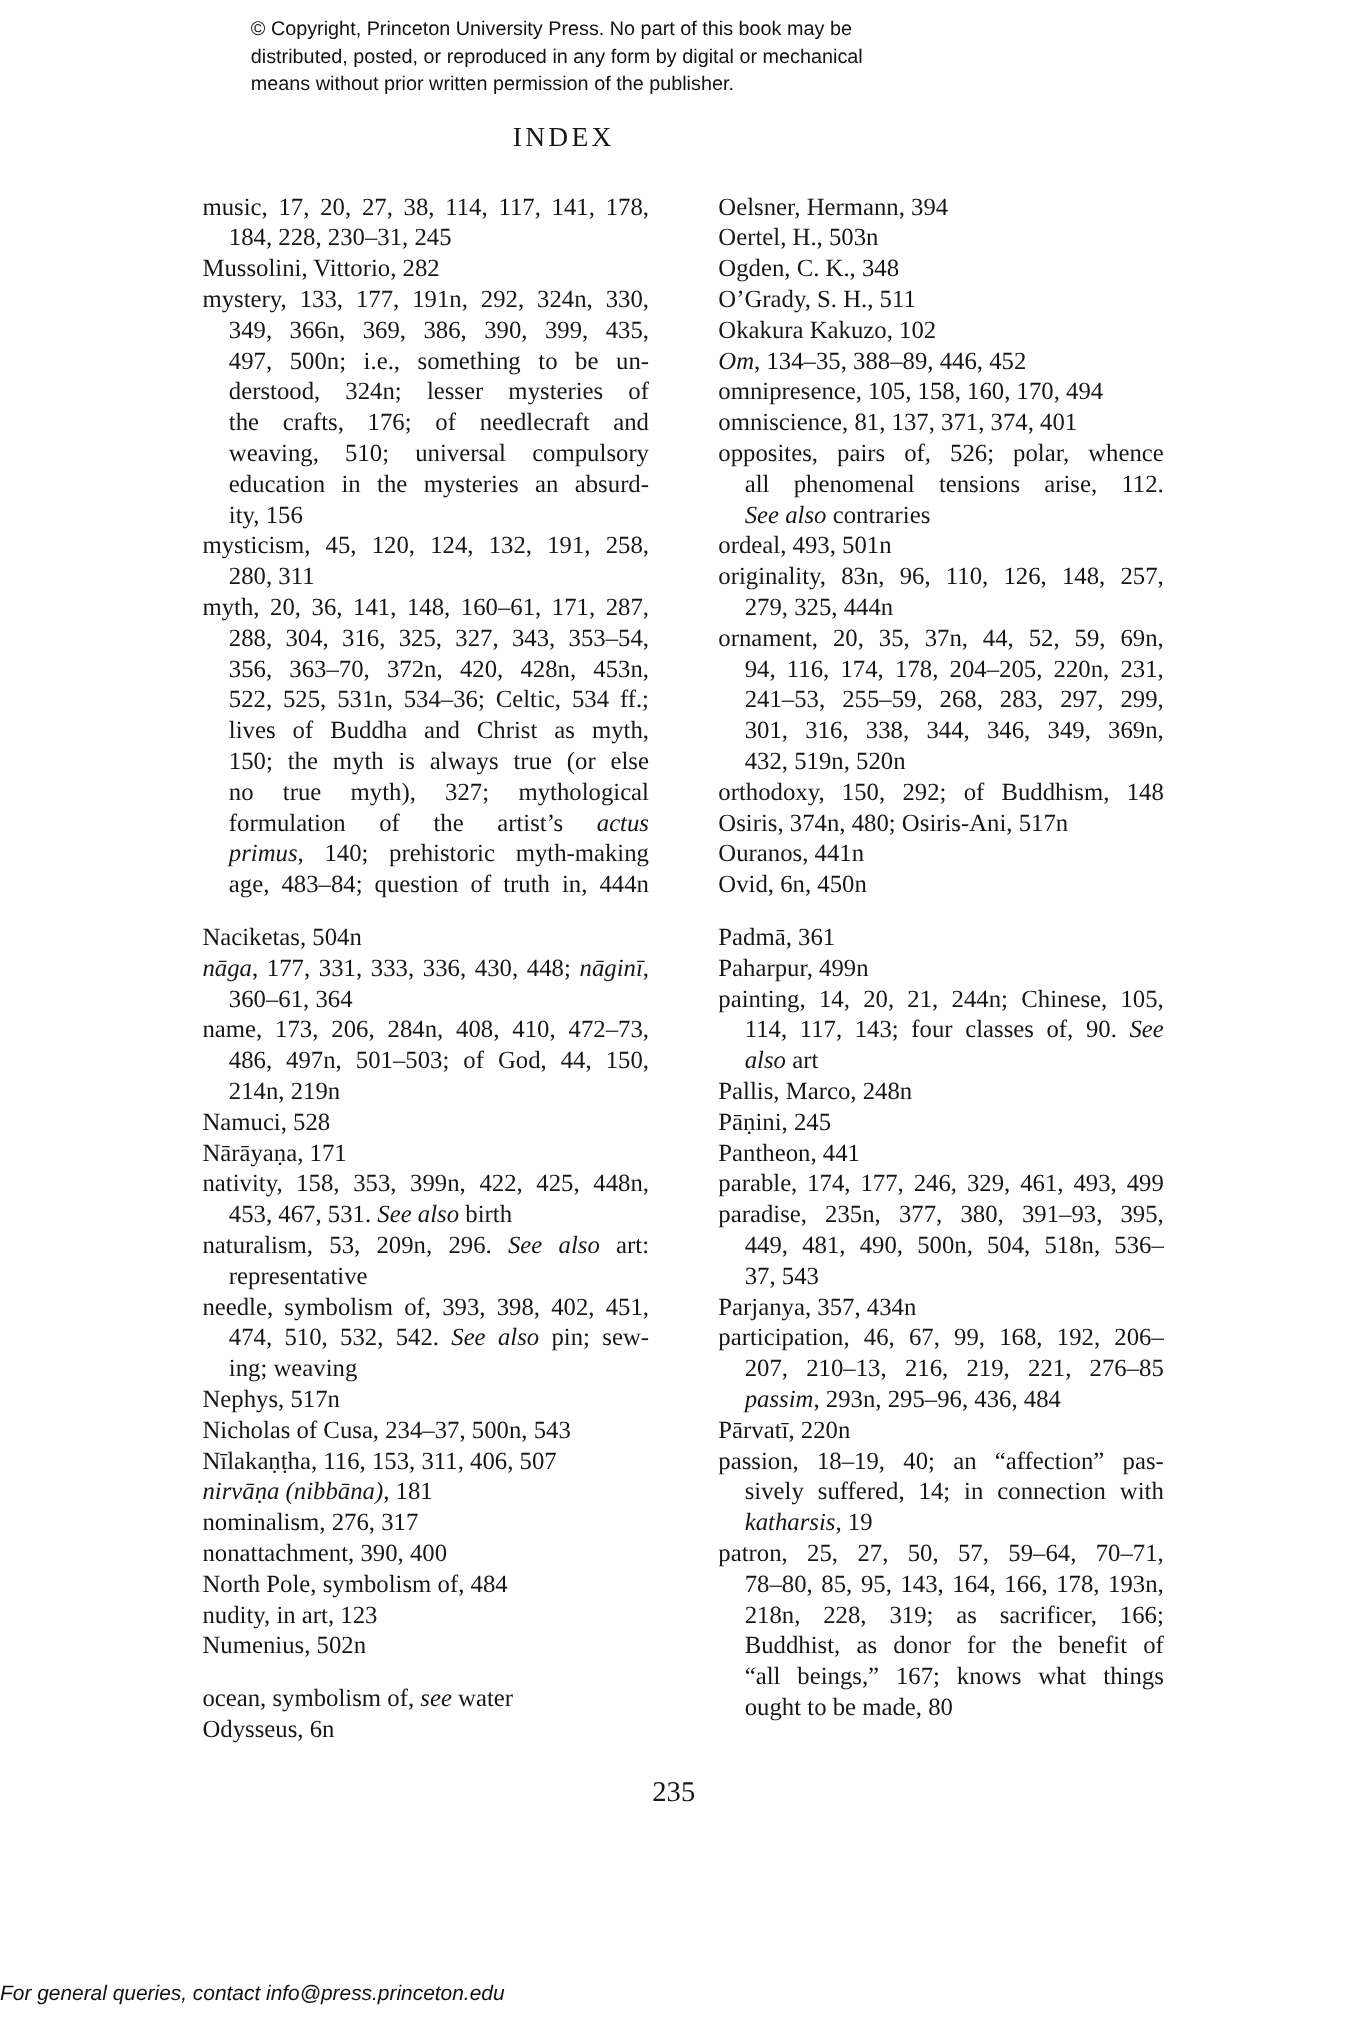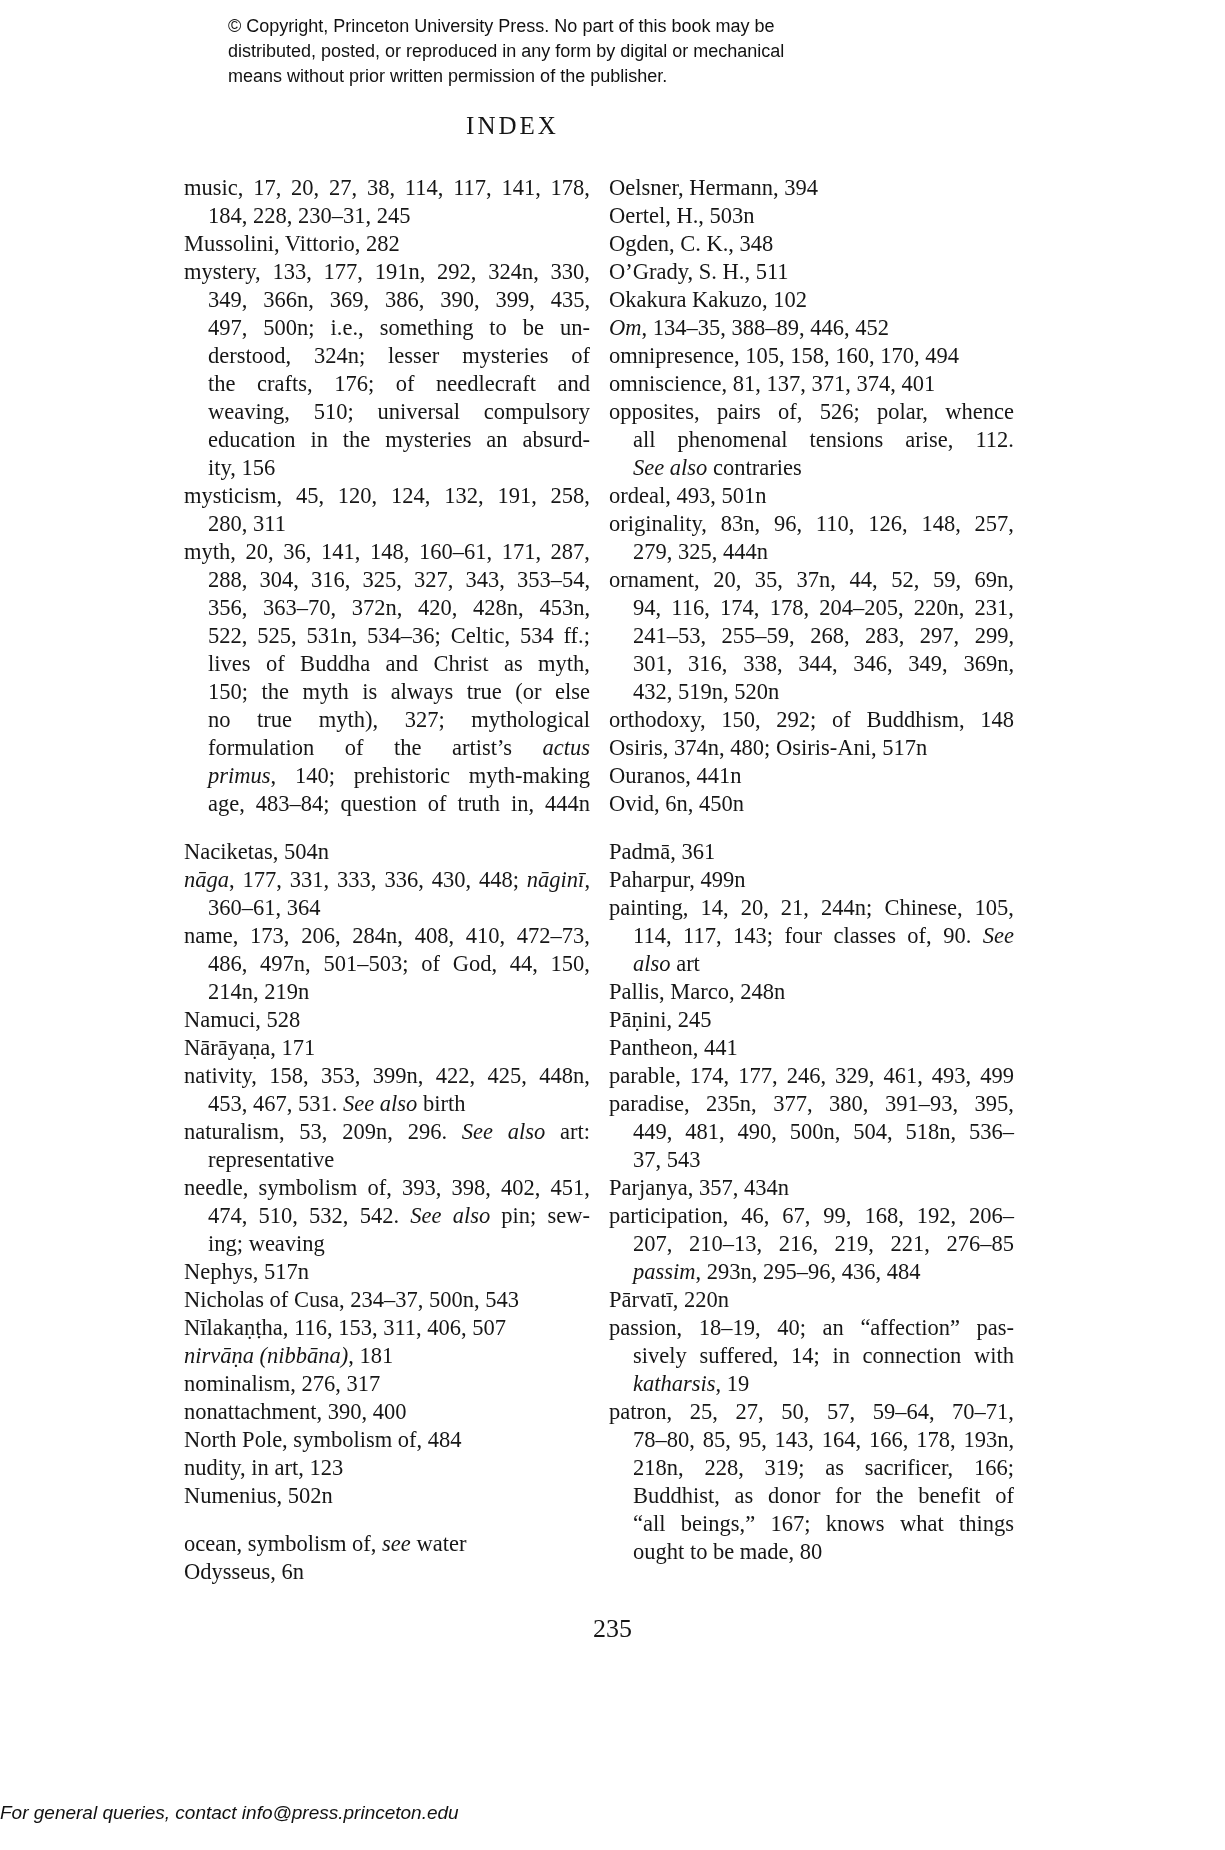--- a/index.html
+++ b/index.html
@@ -35,21 +35,21 @@
     letter-spacing: 3px;
     margin: 0;
     color: #161616;
   }
   .columns {
     position: absolute;
     left: 184px;
     top: 174px;
     width: 856px;
     display: flex;
-    gap: 19px;
+    gap: 63px;
   }
   .col { width: 406px; flex: none; }
   #col-right { width: 405px; }
   .index-block + .index-block { margin-top: 20px; }
   .index-line {
     font-size: 22.5px;
     line-height: 28px;
     color: #161616;
   }
   .index-line.cont { padding-left: 24px; }

